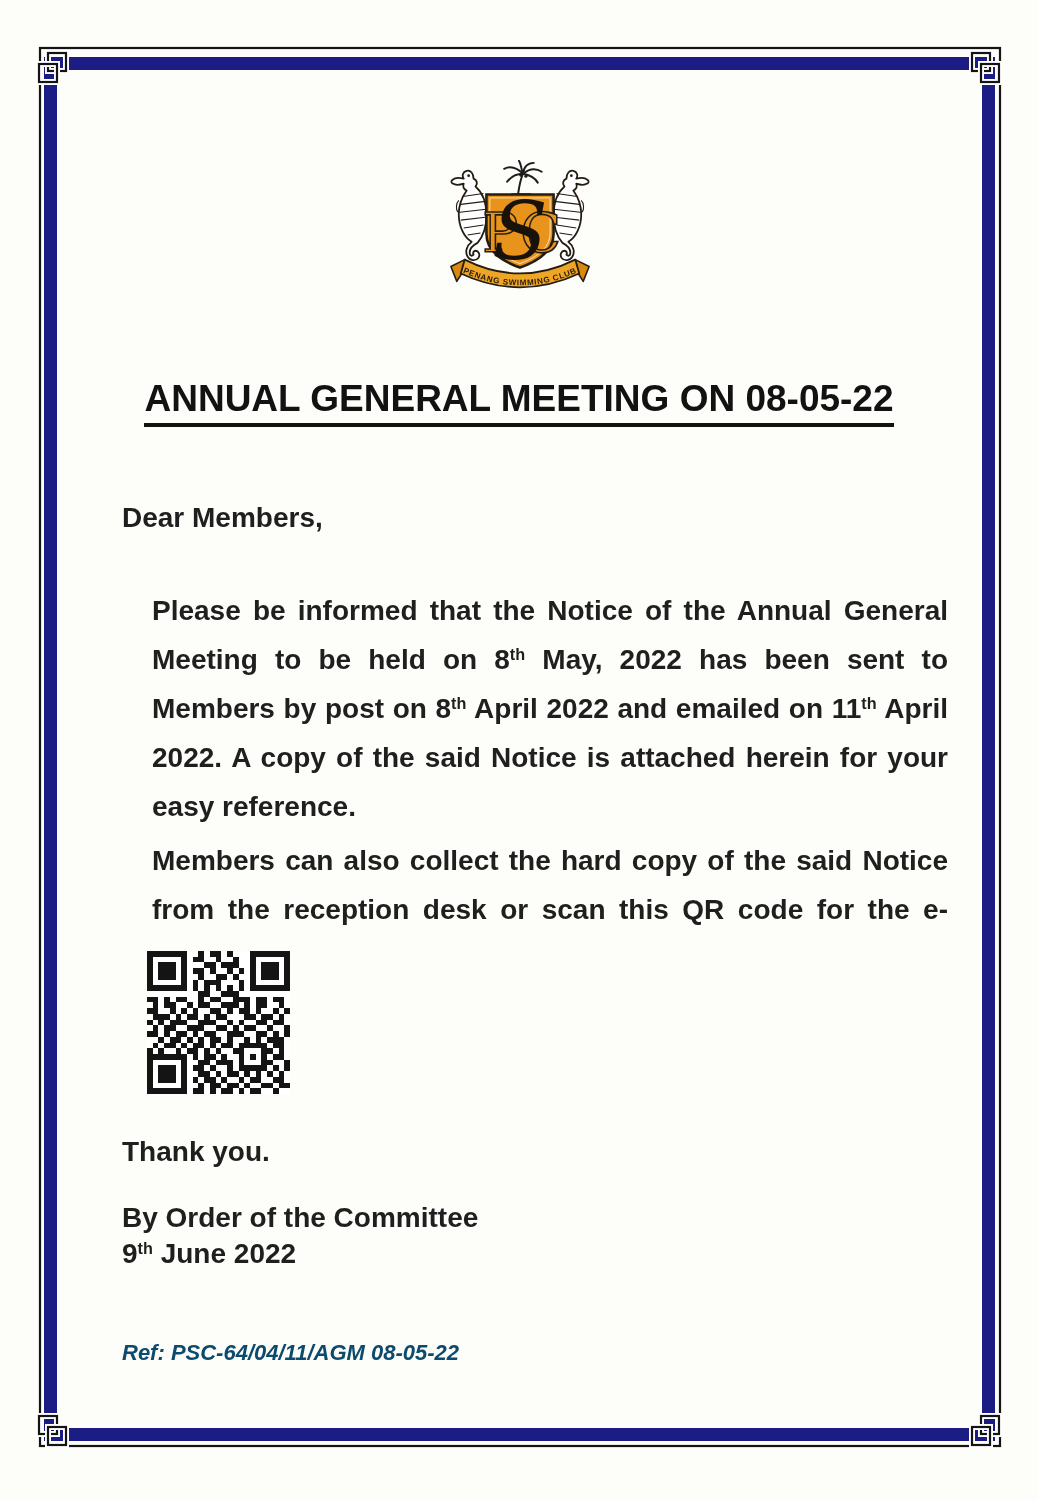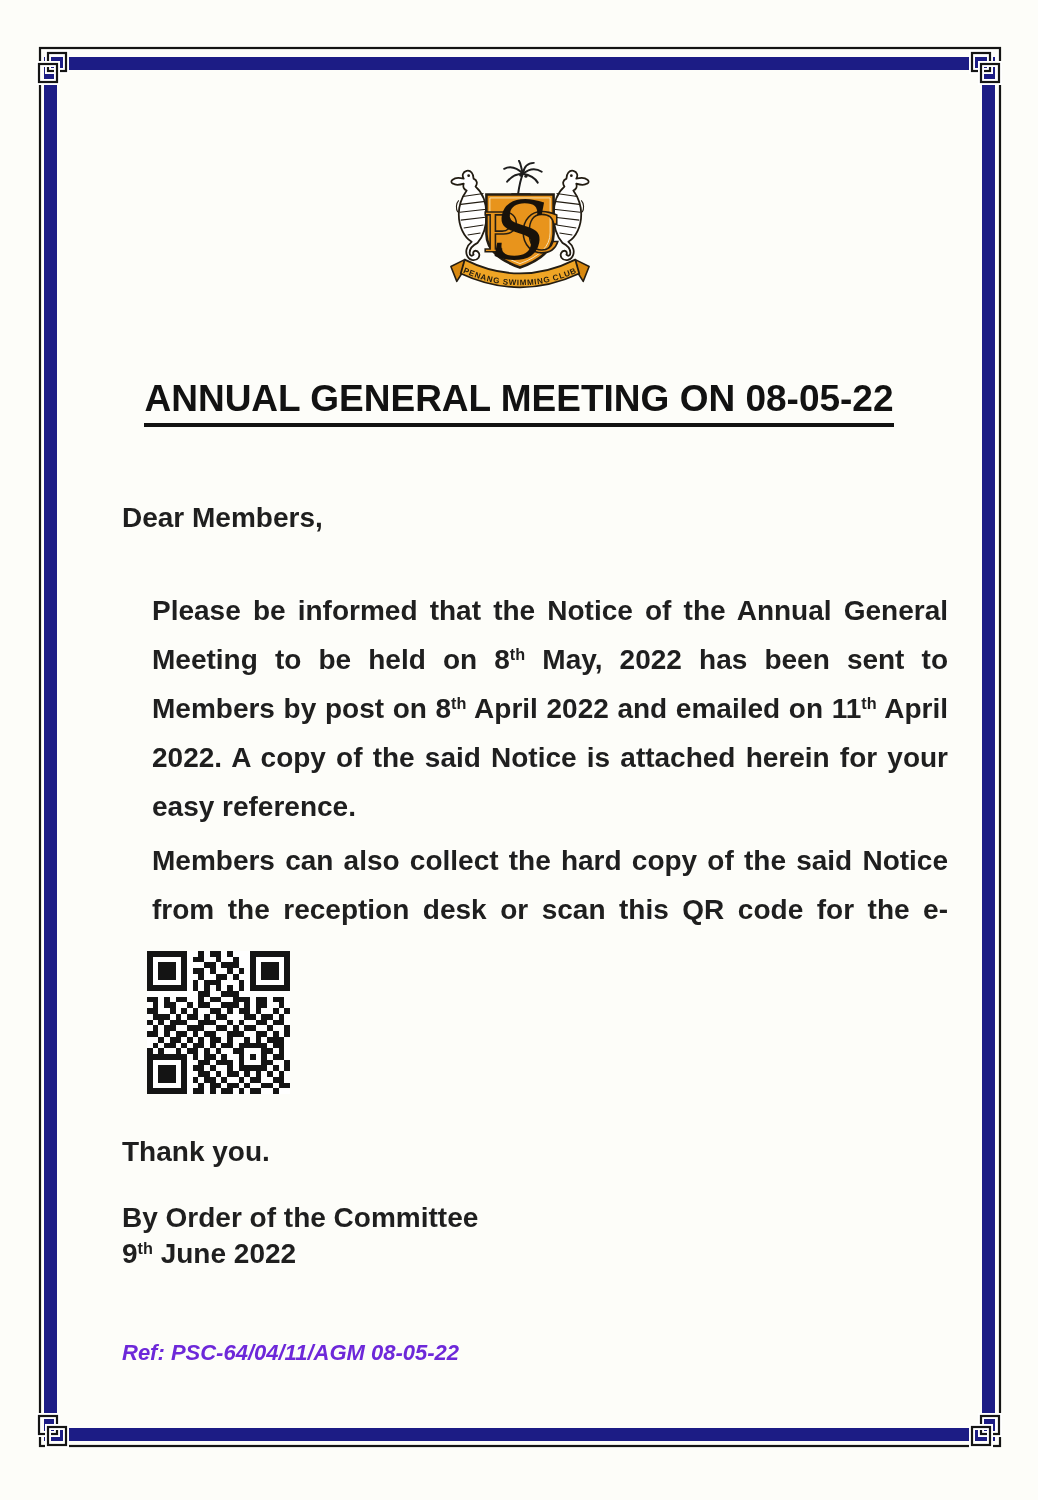--- a/index.html
+++ b/index.html
@@ -23,21 +23,21 @@
   .doc-title .u{display:inline-block;border-bottom:4px solid #121212;padding-bottom:3px;}
   .textcol{position:absolute;left:122px;width:796px;}
   .salutation{top:502px;font-size:28px;}
   .para{font-size:28px;line-height:49px;text-align:justify;margin-left:30px;}
   .para1{top:586px;}
   .para2{top:836px;}
   .qr-box{position:absolute;left:147px;top:951px;width:143px;height:143px;background:#fff;}
   .qr-box svg{display:block;width:100%;height:100%;}
   .thanks{top:1136px;font-size:28px;}
   .byorder{top:1200px;font-size:28px;line-height:36px;}
-  .refline{top:1340px;font-size:22px;font-style:italic;color:#6d28d9;}
+  .refline{top:1340px;font-size:22px;font-style:italic;color:#0c4a6e;}
   sup.ord{font-size:0.58em;vertical-align:0.55em;line-height:0;}
   .blk{position:absolute;font-weight:bold;}
 </style>
 </head>
 <body>
 
 <div class="page">
 
   <svg class="border-svg" viewBox="0 0 1038 1500">
 

